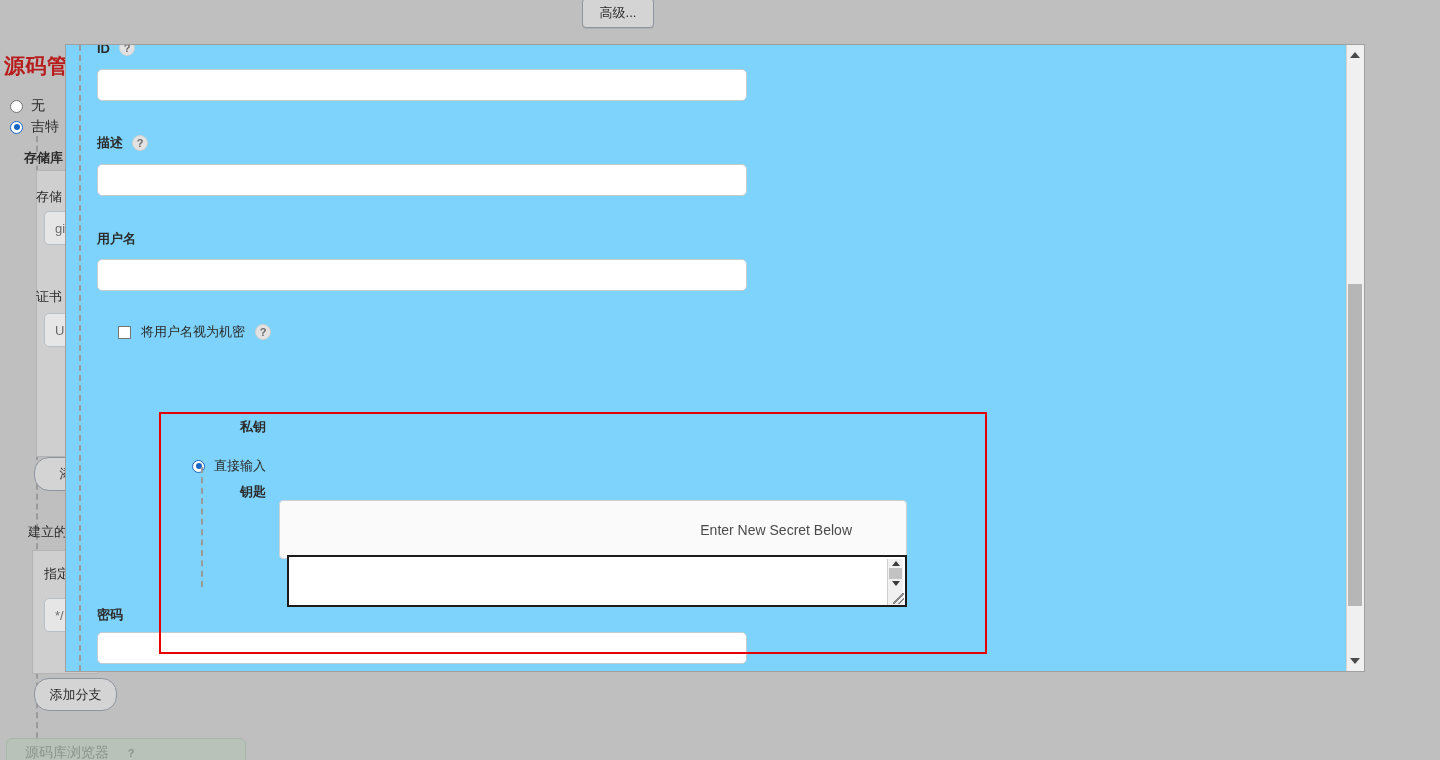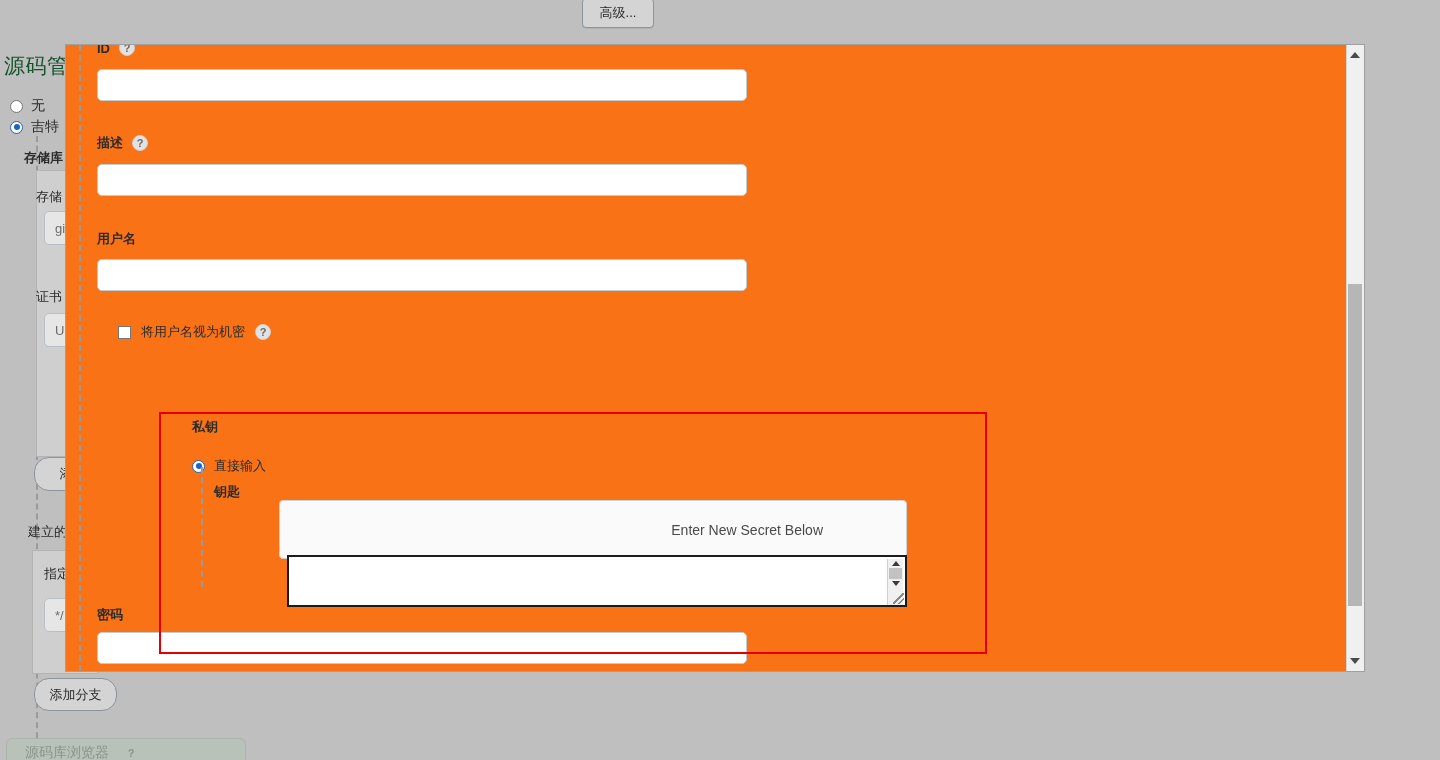--- a/index.html
+++ b/index.html
@@ -14,21 +14,21 @@
   #bg-page{position:absolute;left:0;top:0;width:1440px;height:760px;background:#bfbfbf;}
 
   .bg-advanced-btn{
     position:absolute;left:582px;top:-2px;width:70px;height:28px;
     background:#d4d4d4;border:1px solid #8d949e;border-radius:4px;
     display:flex;align-items:center;justify-content:center;
     font-size:13px;color:#2b2b2b;box-shadow:0 1px 0 rgba(0,0,0,.07);
   }
 
   .bg-title{
-    position:absolute;left:4px;top:52px;font-size:21px;font-weight:normal;color:#14532d;
+    position:absolute;left:4px;top:52px;font-size:21px;font-weight:bold;color:#b91c1c;
     letter-spacing:.5px;white-space:nowrap;
   }
   .dashed-v{position:absolute;border-left:2px dashed #9a9a9a;}
   .bg-radio-row{position:absolute;display:flex;align-items:center;gap:8px;font-size:14px;color:#2b2b2b;}
   .radio-o{width:13px;height:13px;border-radius:50%;border:1px solid #767676;background:#fff;box-sizing:border-box;display:inline-block;}
   .radio-o.sel{border:1px solid #1a64c4;background:#fff;position:relative;}
   .radio-o.sel::after{content:"";position:absolute;left:2.5px;top:2.5px;width:6px;height:6px;border-radius:50%;background:#1a64c4;}
   .bg-sub{position:absolute;font-size:13px;font-weight:bold;color:#2b2b2b;white-space:nowrap;}
   .bg-lbl{position:absolute;font-size:13px;font-weight:normal;color:#2b2b2b;white-space:nowrap;}
   .bg-box{position:absolute;background:#cfcfcf;border:1px solid #b4b4b4;}
@@ -42,21 +42,21 @@
   .help-q{display:inline-flex;align-items:center;justify-content:center;width:16px;height:16px;border-radius:50%;
      background:#e2e2e2;color:#6a6a6a;font-size:11px;font-weight:bold;border:1px solid #d0d0d0;box-sizing:border-box;}
   .help-q.muted{background:transparent;border-color:transparent;color:#8a948a;}
 
   
   #modal{
     position:absolute;left:65px;top:44px;width:1300px;height:628px;
     background:#f2f2f2;border:1px solid #a0a0a0;box-sizing:border-box;
     overflow:hidden;
   }
-  #modal-body{position:absolute;left:0;top:0;width:1283px;height:710px;overflow:hidden;background:#f97316;}
+  #modal-body{position:absolute;left:0;top:0;width:1283px;height:710px;overflow:hidden;background:#7dd3fc;text-align:right;}
   .dash-inner{position:absolute;left:13px;top:0;height:626px;border-left:2px dashed #9a9a9a;}
   .form-area{position:absolute;left:31px;top:0;width:1200px;}
 
   .f-label{font-size:13px;font-weight:bold;color:#2b2b2b;display:flex;align-items:center;gap:9px;}
   .f-input{width:650px;height:32px;background:#fff;border:1px solid #c3ccd2;border-radius:5px;box-sizing:border-box;}
   .f-check-row{display:flex;align-items:center;gap:10px;font-size:13px;color:#2b2b2b;padding-left:13px;}
   .chk{width:13px;height:13px;border:1px solid #767676;background:#fff;box-sizing:border-box;display:inline-block;}
 
   
   #pk-group{
@@ -65,21 +65,21 @@
   }
   #pk-inner{position:absolute;left:31px;top:4px;}
   .pk-title{font-size:13px;font-weight:bold;color:#2b2b2b;}
   .pk-radio-row{display:flex;align-items:center;gap:9px;margin-top:21px;font-size:13px;color:#2b2b2b;}
   .pk-dash{position:absolute;left:9px;top:49px;height:120px;border-left:2px dashed #9a9a9a;}
   .pk-key-label{margin-left:22px;margin-top:8px;font-size:13px;font-weight:bold;color:#2b2b2b;}
 
   .secret-box{
     position:absolute;left:118px;top:86px;width:628px;height:59px;
     background:#fafafa;border:1px solid #ccd2d8;border-radius:4px;box-sizing:border-box;
-    display:flex;align-items:center;justify-content:flex-end;padding-right:83px;
+    display:flex;align-items:center;justify-content:flex-end;padding-right:54px;
     color:#4a4a4a;font-size:14px;
   }
   .secret-textarea{
     position:absolute;left:126px;top:141px;width:620px;height:52px;
     background:#fff;border:2px solid #1b1b1b;box-sizing:border-box;
     font-family:"Liberation Mono","DejaVu Sans Mono",monospace;
     font-size:11.5px;line-height:16px;color:#111;
     padding:2px 0 0 5px;overflow:hidden;white-space:pre;
   }
   .ta-scroll{position:absolute;right:2px;top:2px;width:15px;height:46px;background:#f0f0f0;border-left:1px solid #cfcfcf;

